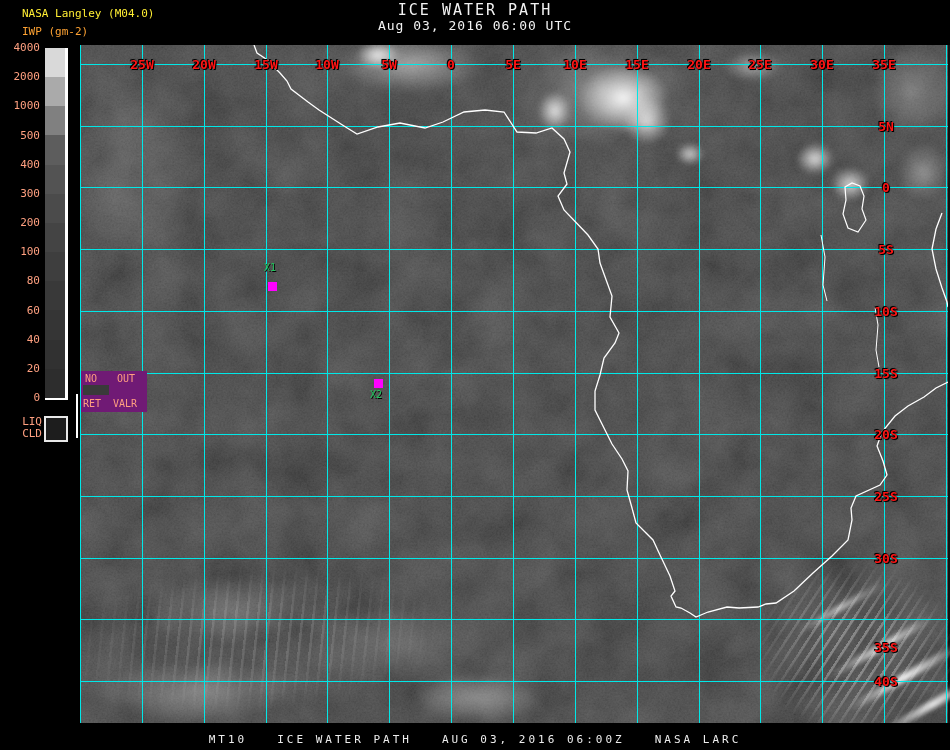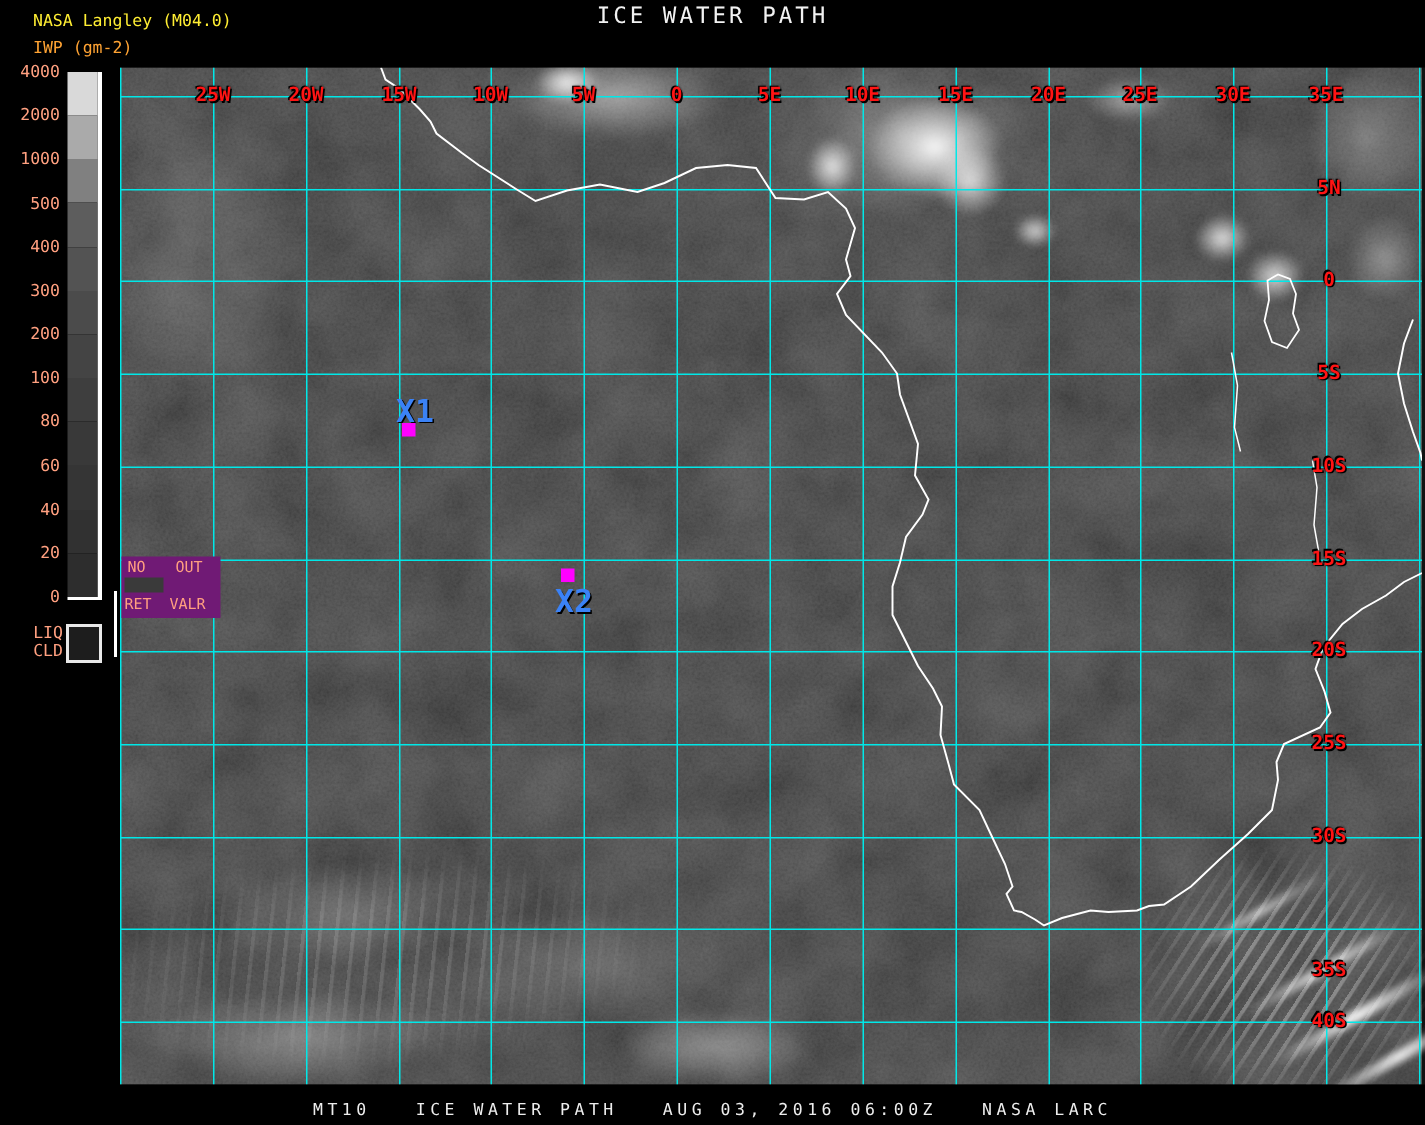--- a/index.html
+++ b/index.html
@@ -47,32 +47,33 @@
   .corestreak{position:absolute;z-index:2;filter:blur(2px);transform:rotate(-30deg);
        background:linear-gradient(90deg, rgba(255,255,255,0), rgba(255,255,255,var(--a,0.8)), rgba(255,255,255,0));}
   .coastsvg{position:absolute;left:0;top:0;z-index:5;}
   .vline{position:absolute;top:0;width:1px;height:678px;background:var(--grid);z-index:4;}
   .hline{position:absolute;left:0;width:868px;height:1px;background:var(--grid);z-index:4;}
   .lonlab{position:absolute;transform:translate(-50%,-50%);color:var(--maplabel);font-size:13px;
           font-weight:bold;z-index:6;text-shadow:1px 1px 0 #000, -1px -1px 0 #000, 0 0 2px #000;}
   .latlab{position:absolute;transform:translate(-50%,-50%);color:var(--maplabel);font-size:13px;
           font-weight:bold;z-index:6;text-shadow:1px 1px 0 #000, -1px -1px 0 #000, 0 0 2px #000;}
   .msq{position:absolute;width:9px;height:9px;background:var(--marker);z-index:7;}
-  .mlab{position:absolute;color:#3b82f6;font-size:21px;font-weight:bold;z-index:7;
+  .mlab{position:absolute;color:#22c55e;font-size:10px;font-weight:normal;z-index:7;
         text-shadow:1px 1px 0 #000;}
   
   .footer{position:absolute;left:0;right:0;top:733px;display:flex;justify-content:center;gap:30px;
           color:#ededed;font-size:11px;letter-spacing:3px;white-space:pre;}
 </style>
 </head>
 <body>
 
 <div class="page">
 
   <div class="title">ICE WATER PATH</div>
+  <div class="subtitle">Aug 03, 2016 06:00 UTC</div>
   <div class="credit">NASA Langley (M04.0)</div>
   <div class="units">IWP (gm-2)</div>
 
   <div class="cbticks">
       <div class="cbtick" style="top: -7px;">4000</div>
       <div class="cbtick" style="top: 22.1667px;">2000</div>
       <div class="cbtick" style="top: 51.3333px;">1000</div>
       <div class="cbtick" style="top: 80.5px;">500</div>
       <div class="cbtick" style="top: 109.667px;">400</div>
       <div class="cbtick" style="top: 138.833px;">300</div>

